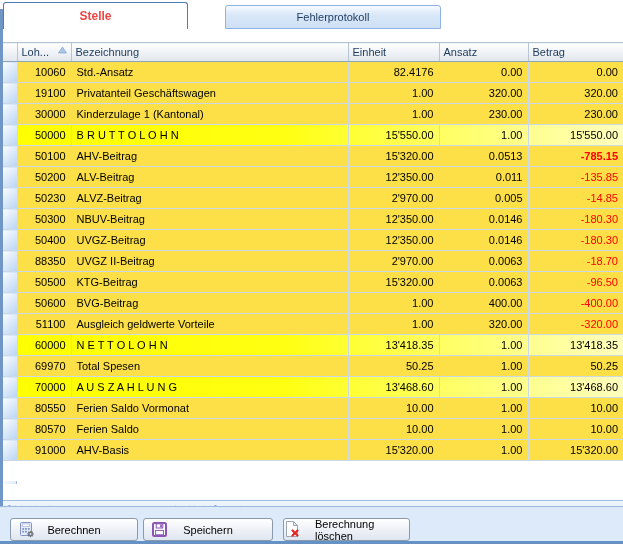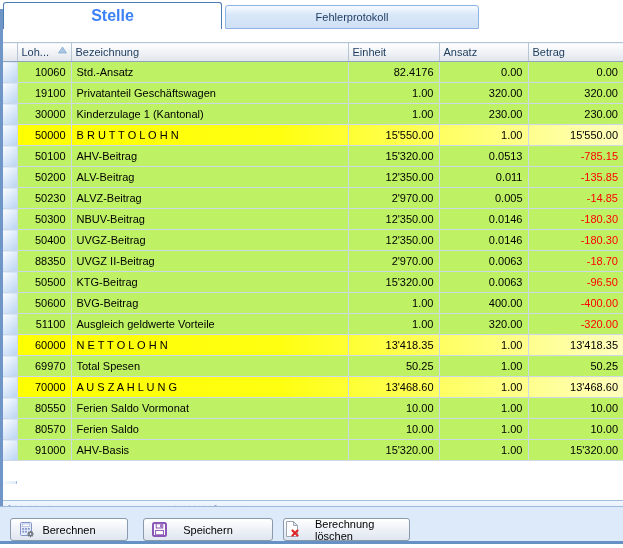--- a/index.html
+++ b/index.html
@@ -2,39 +2,39 @@
 <html><head>
 <meta charset="utf-8">
 <style>
   html,body{margin:0;padding:0;background:#fff;}
   .screen{position:relative;width:623px;height:548px;background:#ffffff;overflow:hidden;
           font-family:"Liberation Sans",sans-serif;font-size:11px;color:#000;}
 
   
   .tab{position:absolute;display:flex;align-items:center;justify-content:center;
        border-radius:3px 3px 0 0;box-sizing:border-box;cursor:default;}
-  .tab-active{left:3px;top:2px;width:219px;height:27px;background:#ffffff;
-      border:1px solid #4f7cb1;border-bottom:none;font-weight:bold;font-size:16px;color:#3b82f6;z-index:3;}
-  .tab-inactive{left:225px;top:5px;width:254px;height:24px;
+  .tab-active{left:3px;top:2px;width:185px;height:27px;background:#ffffff;
+      border:1px solid #4f7cb1;border-bottom:none;font-weight:bold;font-size:12px;color:#ef4444;z-index:3;}
+  .tab-inactive{left:225px;top:5px;width:216px;height:24px;
       background:linear-gradient(#f7fbff,#dcе9f8 40%,#cfe0f5);
       background:linear-gradient(#f7fbff,#d9e7f8 40%,#cfe0f5);
       border:1px solid #8db2e3;color:#1c3a5e;font-size:11px;}
 
   
   .frame-left{position:absolute;left:0;top:9px;width:3px;height:535px;background:#7096c8;}
 
   
   table.grid{position:absolute;left:3px;top:42px;width:620px;border-collapse:collapse;table-layout:fixed;}
   table.grid th{height:19px;box-sizing:border-box;font-weight:normal;font-size:11px;color:#1b3a5c;
       background:linear-gradient(#ffffff,#eef1f5 55%,#e1e6ec);
       border-top:1px solid #b4c3d6;border-bottom:1px solid #8fa4bd;border-right:1px solid #b7c4d4;
       text-align:left;padding:0 4px;white-space:nowrap;overflow:hidden;}
   table.grid td{height:21px;box-sizing:border-box;border-bottom:1px solid #ccd9e8;border-right:1px solid #ccd9e8;
       padding:0 5px;white-space:nowrap;overflow:hidden;background:transparent;}
-  table.grid tbody tr{background:#bef264;}
+  table.grid tbody tr{background:#fde047;}
   table.grid tbody tr.hl{background:linear-gradient(90deg,#ffff00 0%,#ffff12 45%,#ffffbe 100%);}
   td.ind{padding:0;background:linear-gradient(135deg,#fbfdff 0%,#d7e6f8 55%,#b9d4f1 100%) !important;
       border-right:1px solid #9dbce2;border-bottom:1px solid #6f9ccf;}
   th.ind{padding:0;}
   td.code,td.num{text-align:right;}
   td.neg{color:#ff0000;}
   .th-flex{display:flex;align-items:flex-start;}
   .th-flex .lbl{flex:1;overflow:hidden;text-overflow:ellipsis;}
 
   
@@ -52,21 +52,21 @@
 
   
   .footer{position:absolute;left:0;top:506px;width:623px;height:35px;background:#ddeaf9;
       border-top:1px solid #9dbade;box-sizing:border-box;}
   .bottom-border{position:absolute;left:0;top:541px;width:623px;height:3px;background:#6591c5;}
   .btn{position:absolute;top:11px;height:23px;box-sizing:border-box;display:flex;align-items:center;
       border:1px solid #8b99ad;border-radius:3px;cursor:default;
       background:linear-gradient(#ffffff,#f0f3f8 45%,#dfe6f0);font-size:11px;color:#000;}
   .btn .icon-abs{position:absolute;left:8px;top:3px;}
   .btn .lbl-center{flex:1;text-align:center;}
-  .btn-berechnen{left:10px;width:118px;}
+  .btn-berechnen{left:10px;width:128px;}
   .btn-speichern{left:143px;width:130px;}
   .btn-loeschen{left:283px;width:127px;justify-content:center;gap:15px;}
 </style>
 </head>
 <body>
 
 <div class="screen">
 
   <div class="tab tab-active">
     <span>Stelle</span>
@@ -135,21 +135,21 @@
           <td class="num">15'550.00</td>
           <td class="num">1.00</td>
           <td class="num betrag" style="border-right: none;">15'550.00</td>
         </tr>
         <tr>
           <td class="ind"></td>
           <td class="code">50100</td>
           <td class="name">AHV-Beitrag</td>
           <td class="num">15'320.00</td>
           <td class="num">0.0513</td>
-          <td class="num betrag neg" style="border-right: none;">-785.15</td>
+          <td class="num betrag neg" style="border-right: none; font-weight: bold;">-785.15</td>
         </tr>
         <tr>
           <td class="ind"></td>
           <td class="code">50200</td>
           <td class="name">ALV-Beitrag</td>
           <td class="num">12'350.00</td>
           <td class="num">0.011</td>
           <td class="num betrag neg" style="border-right: none;">-135.85</td>
         </tr>
         <tr>

